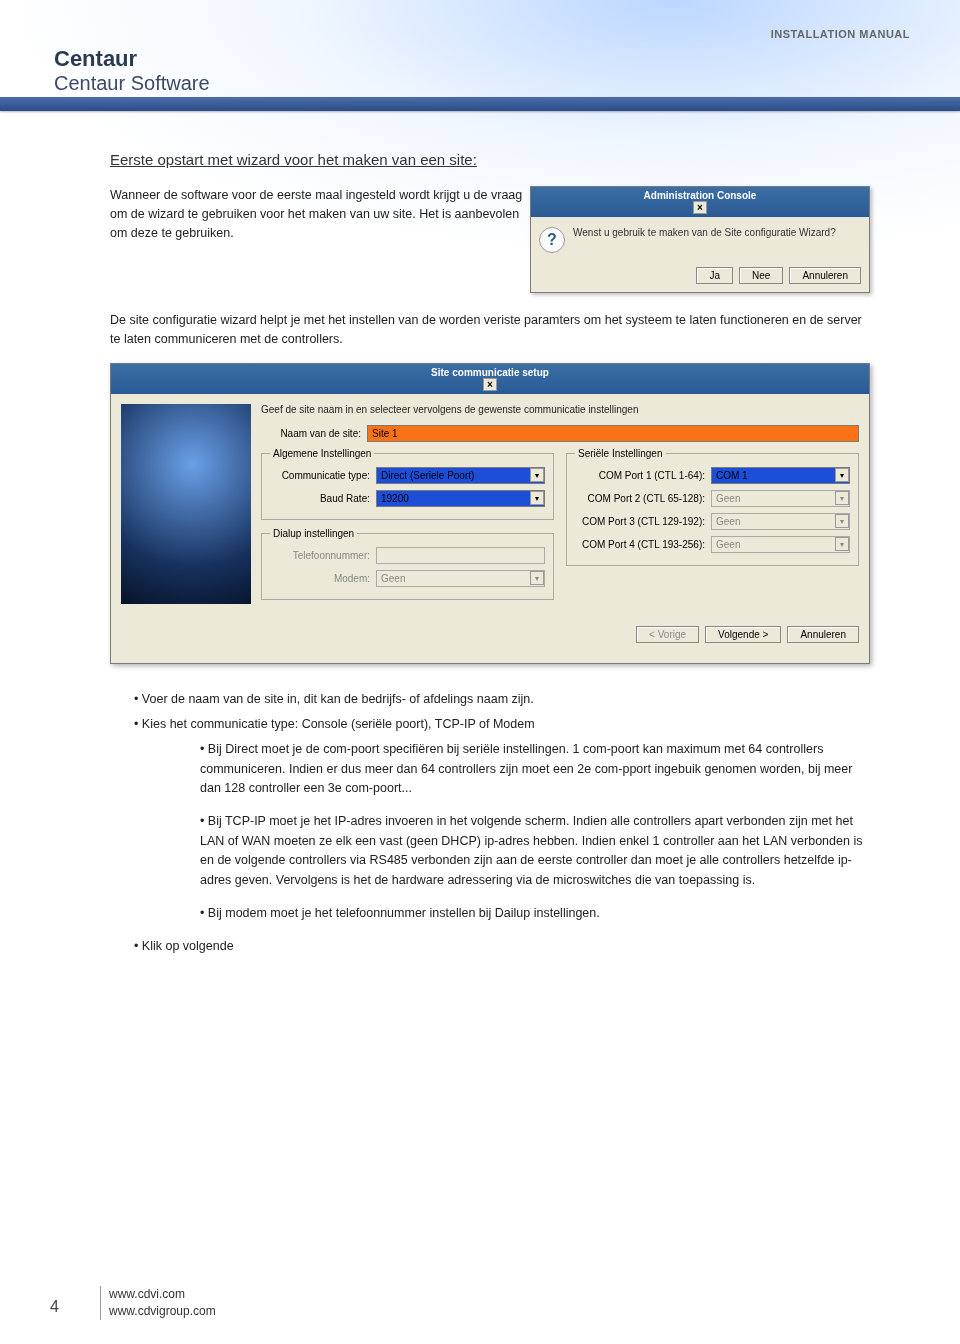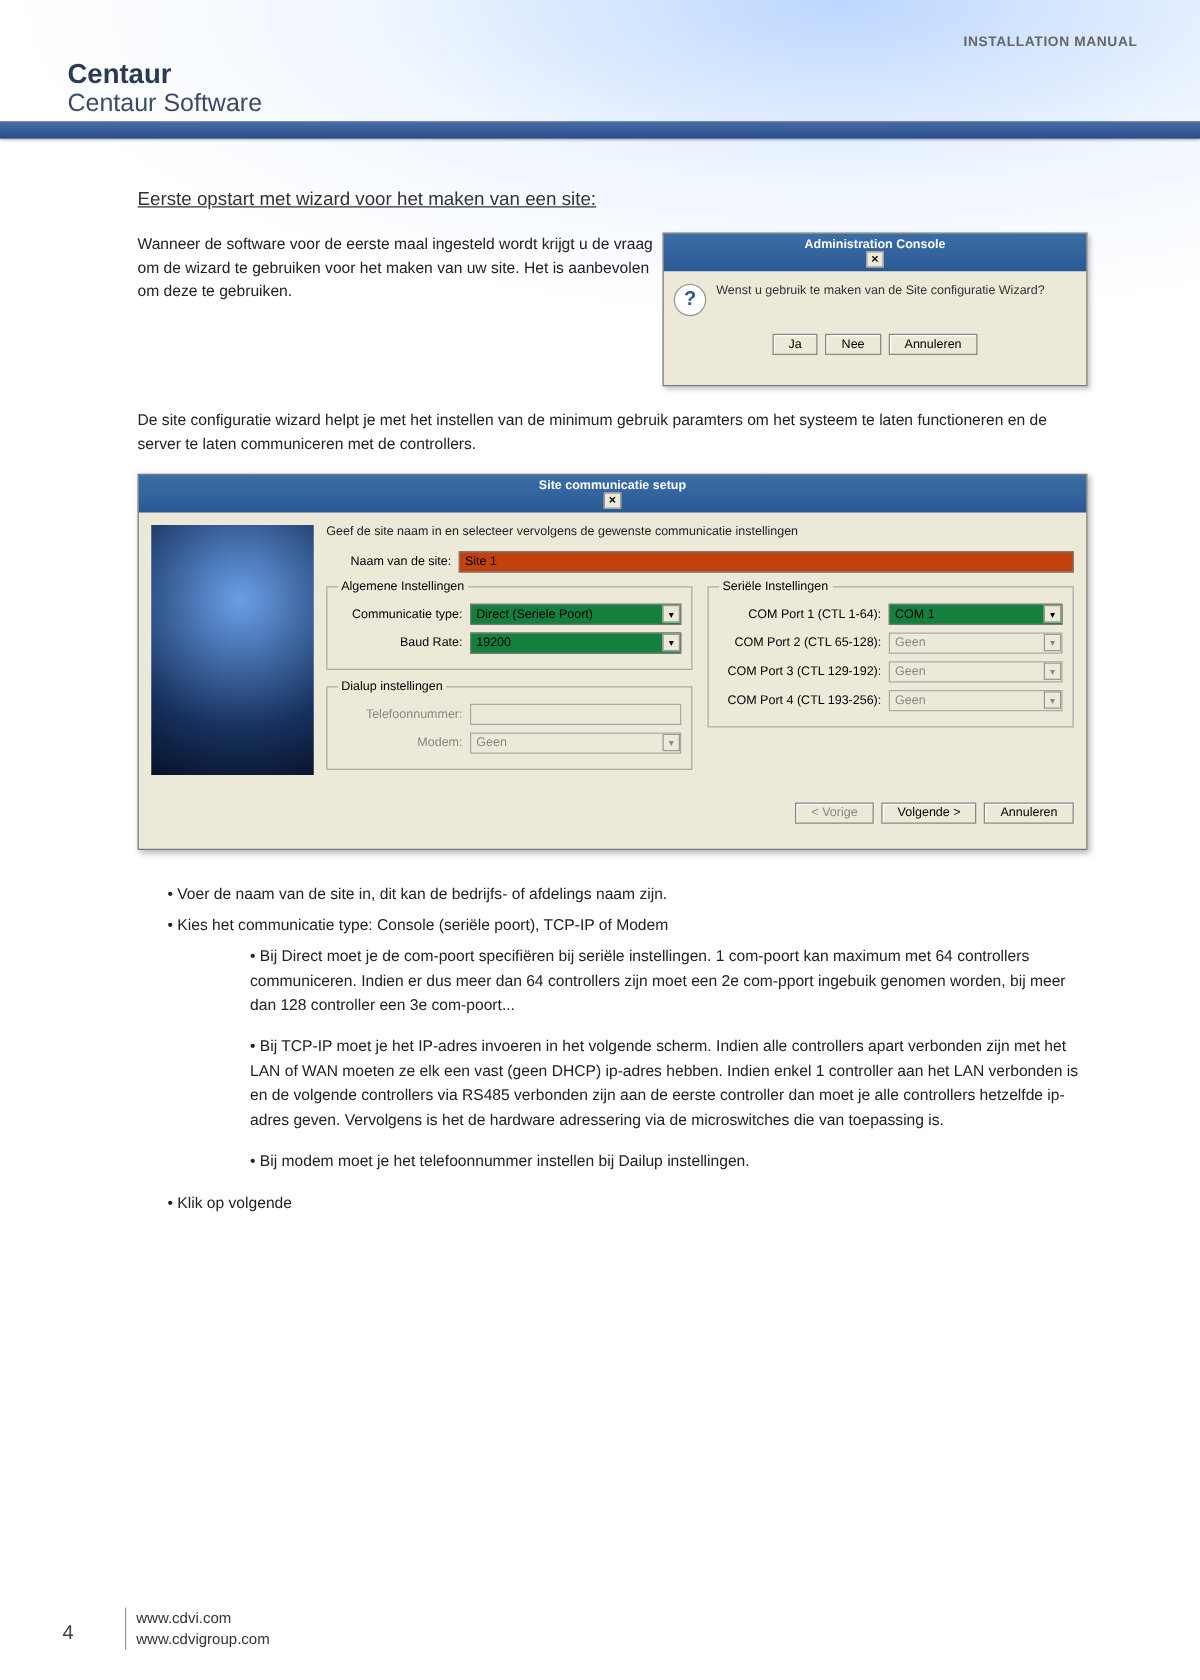--- a/index.html
+++ b/index.html
@@ -54,21 +54,21 @@
     font-weight: bold;
     display: flex;
     justify-content: space-between;
     align-items: center;
     flex-direction: column;
   }
   .dlg-close { background: #ece9d8; color: #000; width: 14px; height: 13px; text-align: center; line-height: 12px; border: 1px solid #999; font-weight: bold; font-size: 10px; }
   .dlg-body1 { padding: 10px 8px 8px 8px; display: flex; gap: 8px; align-items: flex-start; }
   .q-icon { width: 26px; height: 26px; border: 1px solid #999; border-radius: 50%; background: #fff; display: flex; align-items: center; justify-content: center; font-weight: bold; color: #2a5a95; font-size: 16px; flex-shrink: 0; }
   .dlg-text { font-size: 10px; color: #333; }
-  .dlg-btns1 { display: flex; gap: 6px; justify-content: center; padding: 6px 8px 24px 8px; }
+  .dlg-btns1 { display: flex; gap: 6px; justify-content: flex-end; padding: 6px 8px 8px 8px; }
   .win-btn {
     background: #ece9d8;
     border: 1px solid #888;
     padding: 2px 12px;
     font-size: 10px;
     font-family: Tahoma, sans-serif;
     box-shadow: inset 1px 1px 0 #fff;
   }
 
   
@@ -90,23 +90,23 @@
     width: 130px; height: 200px;
     background: radial-gradient(circle at 55% 30%, #6aa0e8 0%, #17325f 65%, #071228 100%);
     flex-shrink: 0;
     position: relative;
   }
   .dlg2-form { flex: 1; }
   .form-instr { font-size: 10px; margin-bottom: 10px; color: #222; }
   .form-row { display: flex; align-items: center; gap: 6px; margin-bottom: 6px; }
   .form-label { width: 100px; text-align: right; font-size: 10px; white-space: nowrap; }
   .form-label-long { width: 130px; text-align: right; font-size: 10px; white-space: nowrap; }
-  .form-input { flex: 1; background: #c2410c; border: 1px solid #7a7a7a; padding: 1px 4px; font-size: 10px; height: 17px; }
+  .form-input { flex: 1; background: #f97316; border: 1px solid #7a7a7a; padding: 1px 4px; font-size: 10px; height: 17px; }
   .form-input-disabled { background: #ece9d8; border: 1px solid #aaa; color: #888; }
-  .form-select { flex: 1; background: #15803d; border: 1px solid #7a7a7a; padding: 1px 4px; font-size: 10px; height: 17px; display: flex; justify-content: space-between; align-items: center; }
+  .form-select { flex: 1; background: #1d4ed8; border: 1px solid #7a7a7a; padding: 1px 4px; font-size: 10px; height: 17px; display: flex; justify-content: space-between; align-items: center; }
   .form-select.disabled { background: #ece9d8; color: #888; border-color: #aaa; }
   .caret { width: 14px; height: 14px; background: #ece9d8; border: 1px solid #999; margin: -1px -4px -1px 4px; text-align: center; font-size: 8px; line-height: 13px; }
   fieldset.grp { border: 1px solid #aaa; padding: 8px 8px 6px 8px; margin-bottom: 8px; }
   fieldset.grp legend { font-size: 10px; padding: 0 3px; }
   .two-col { display: flex; gap: 12px; }
   .two-col > * { flex: 1; }
   .dlg2-footer { display: flex; gap: 6px; justify-content: flex-end; padding: 8px 10px 20px 10px; }
 
   .bullets { font-size: 12.5px; color: #222; line-height: 1.55; }
   .bullets .bl { margin-left: 24px; margin-bottom: 6px; }
@@ -151,21 +151,21 @@
           <div class="dlg-text">Wenst u gebruik te maken van de Site configuratie Wizard?</div>
         </div>
         <div class="dlg-btns1">
           <button class="win-btn">Ja</button>
           <button class="win-btn">Nee</button>
           <button class="win-btn">Annuleren</button>
         </div>
       </div>
     </div>
 
-    <div class="para-full">De site configuratie wizard helpt je met het instellen van de minimum gebruik paramters om het systeem te laten functioneren en de server te laten communiceren met de controllers.</div>
+    <div class="para-full">De site configuratie wizard helpt je met het instellen van de worden veriste paramters om het systeem te laten functioneren en de server te laten communiceren met de controllers.</div>
 
     <div class="dialog-large">
       <div class="dlg-title">
         <span>Site communicatie setup</span>
         <span class="dlg-close">×</span>
       </div>
       <div class="dlg2-body">
         <div class="dlg2-img"></div>
         <div class="dlg2-form">
           <div class="form-instr">Geef de site naam in en selecteer vervolgens de gewenste communicatie instellingen</div>

